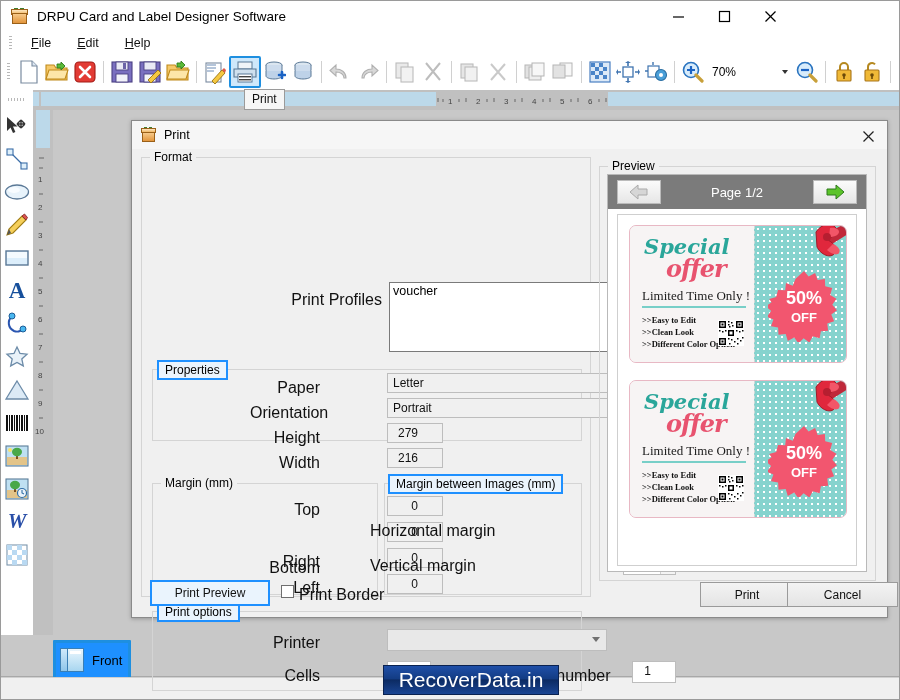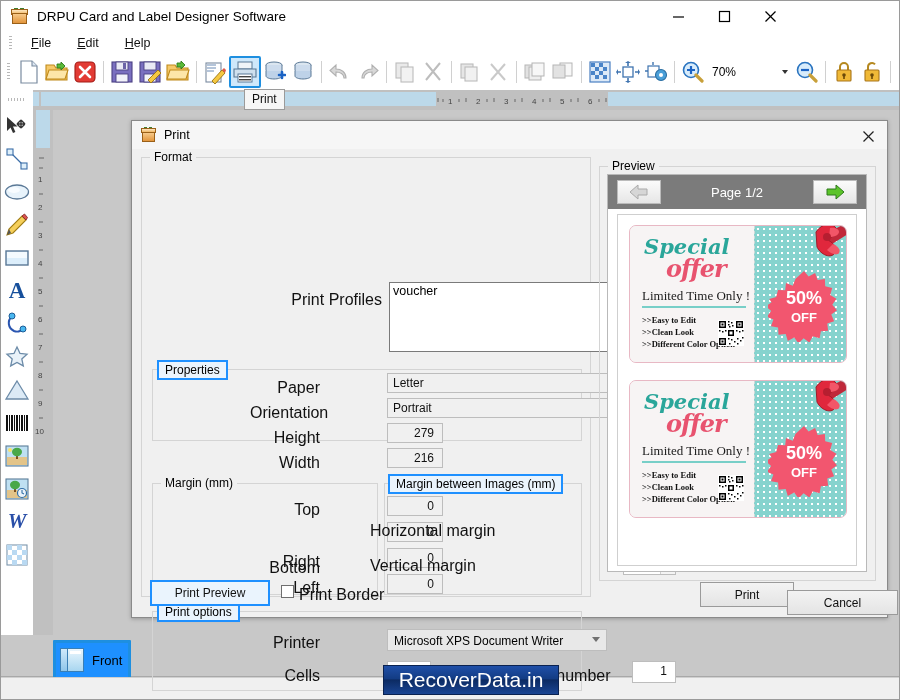--- a/index.html
+++ b/index.html
@@ -116,21 +116,21 @@
   .dlg-close { position:absolute; right:6px; top:4px; width:26px; height:22px;
                display:flex; align-items:center; justify-content:center; font-size:15px; color:#222; }
 
   .gbox { position:absolute; border:1px solid #d4d4d4; }
   .glabel { position:absolute; background:#f0f0f0; padding:0 4px; font-size:12px; top:-8px; left:8px; }
   .glabel.hl { border:2px solid #1e90ff; background:#eaf4fd; top:-10px; padding:1px 6px; }
 
   .lbl { position:absolute; font-size:16px; color:#111; text-align:right; }
   .field { position:absolute; border:1px solid #bdbdbd; background:#f0f0f0; height:20px;
            font-size:12px; line-height:18px; padding:0 5px; color:#111; }
-  .field.num { text-align:right; padding-right:8px; }
+  .field.num { text-align:right; padding-right:24px; }
   .field.white { background:#ffffff; }
 
   .listbox { position:absolute; left:257px; top:161px; width:232px; height:70px;
              background:#ffffff; border:1px solid #7a7a7a; }
   .listbox .li { font-size:12.5px; padding:1px 3px; }
   .listbox .li.sel { background:#0a6cd4; color:#ffffff; }
 
   .btn { position:absolute; background:linear-gradient(#f3f3f3,#e4e4e4); border:1px solid #9a9a9a;
          font-size:12px; display:flex; align-items:center; justify-content:center; color:#111; }
   .btn.dis { color:#a6a6a6; background:#f0f0f0; border-color:#d0d0d0; }
@@ -698,34 +698,33 @@
           <i class="up"></i>
           <i class="dn"></i>
         </div>
     </div>
 
     <div class="gbox" style="left:20px; top:490px; width:430px; height:80px;">
       <div class="glabel hl" style="left:4px;">Print options</div>
     </div>
     <div class="lbl" style="left:120px; top:513px; width:68px;">Printer</div>
     <div class="combo" style="left:255px; top:508px; width:220px;">
-      <span class="cv">Microsoft XPS Document Writer</span>
       <span class="cav"></span>
     </div>
     <div class="lbl" style="left:120px; top:546px; width:68px;">Cells</div>
     <div class="field num white" style="left:255px; top:540px; width:44px; height:22px;">2</div>
     <div class="lbl" style="left:370px; top:546px; width:120px; text-align:left;">Copies number</div>
     <div class="field num white" style="left:500px; top:540px; width:44px; height:22px;">1</div>
 
     <div class="btn hl" style="left:18px; top:460px; width:120px; height:26px; top:459px;">Print Preview</div>
     <div class="chk" style="left:149px; top:464px;"></div>
     <div class="lbl" style="left:167px; top:465px; width:90px; text-align:left;">Print Border</div>
 
     <div class="btn" style="left:568px; top:461px; width:94px; height:25px;">Print</div>
-    <div class="btn" style="left:655px; top:461px; width:111px; height:25px;margin-top:8px;">Cancel</div>
+    <div class="btn" style="left:655px; top:461px; width:111px; height:25px;">Cancel</div>
 
     <div class="prev-box">
       <div class="glabel">Preview</div>
     </div>
 
     <div class="prev-inner">
       <div class="prev-head">
         <div class="nav-btn prev">
           <svg width="20" height="16" viewBox="0 0 20 16">
             <path d="M9 1L1 8l8 7v-4h9V5H9z" fill="#d6d6d6" stroke="#aaa" stroke-width="1"></path>

